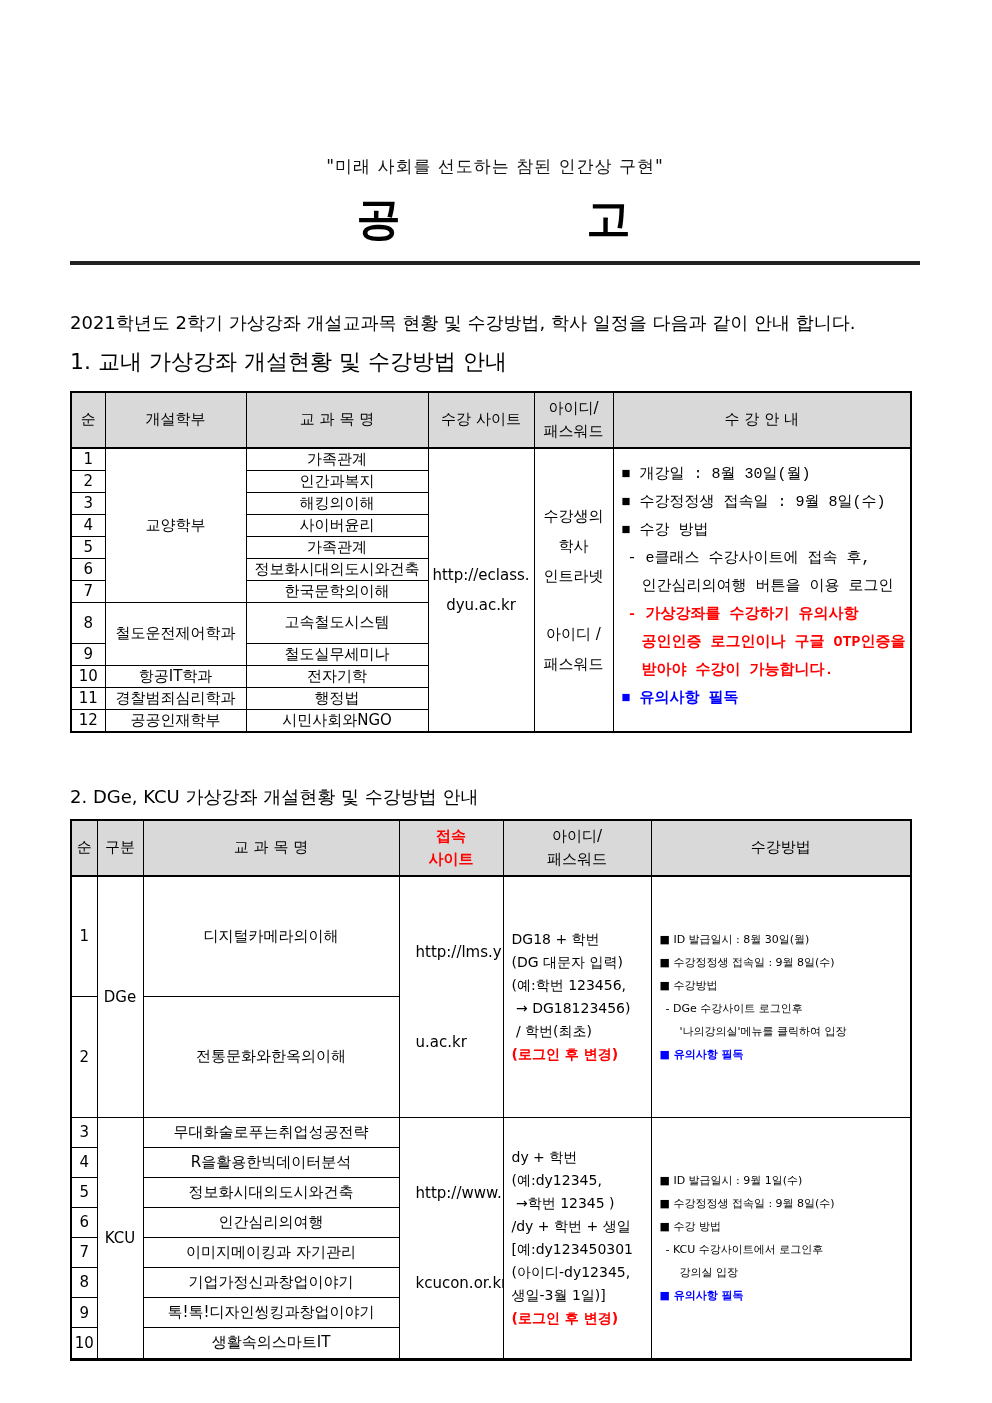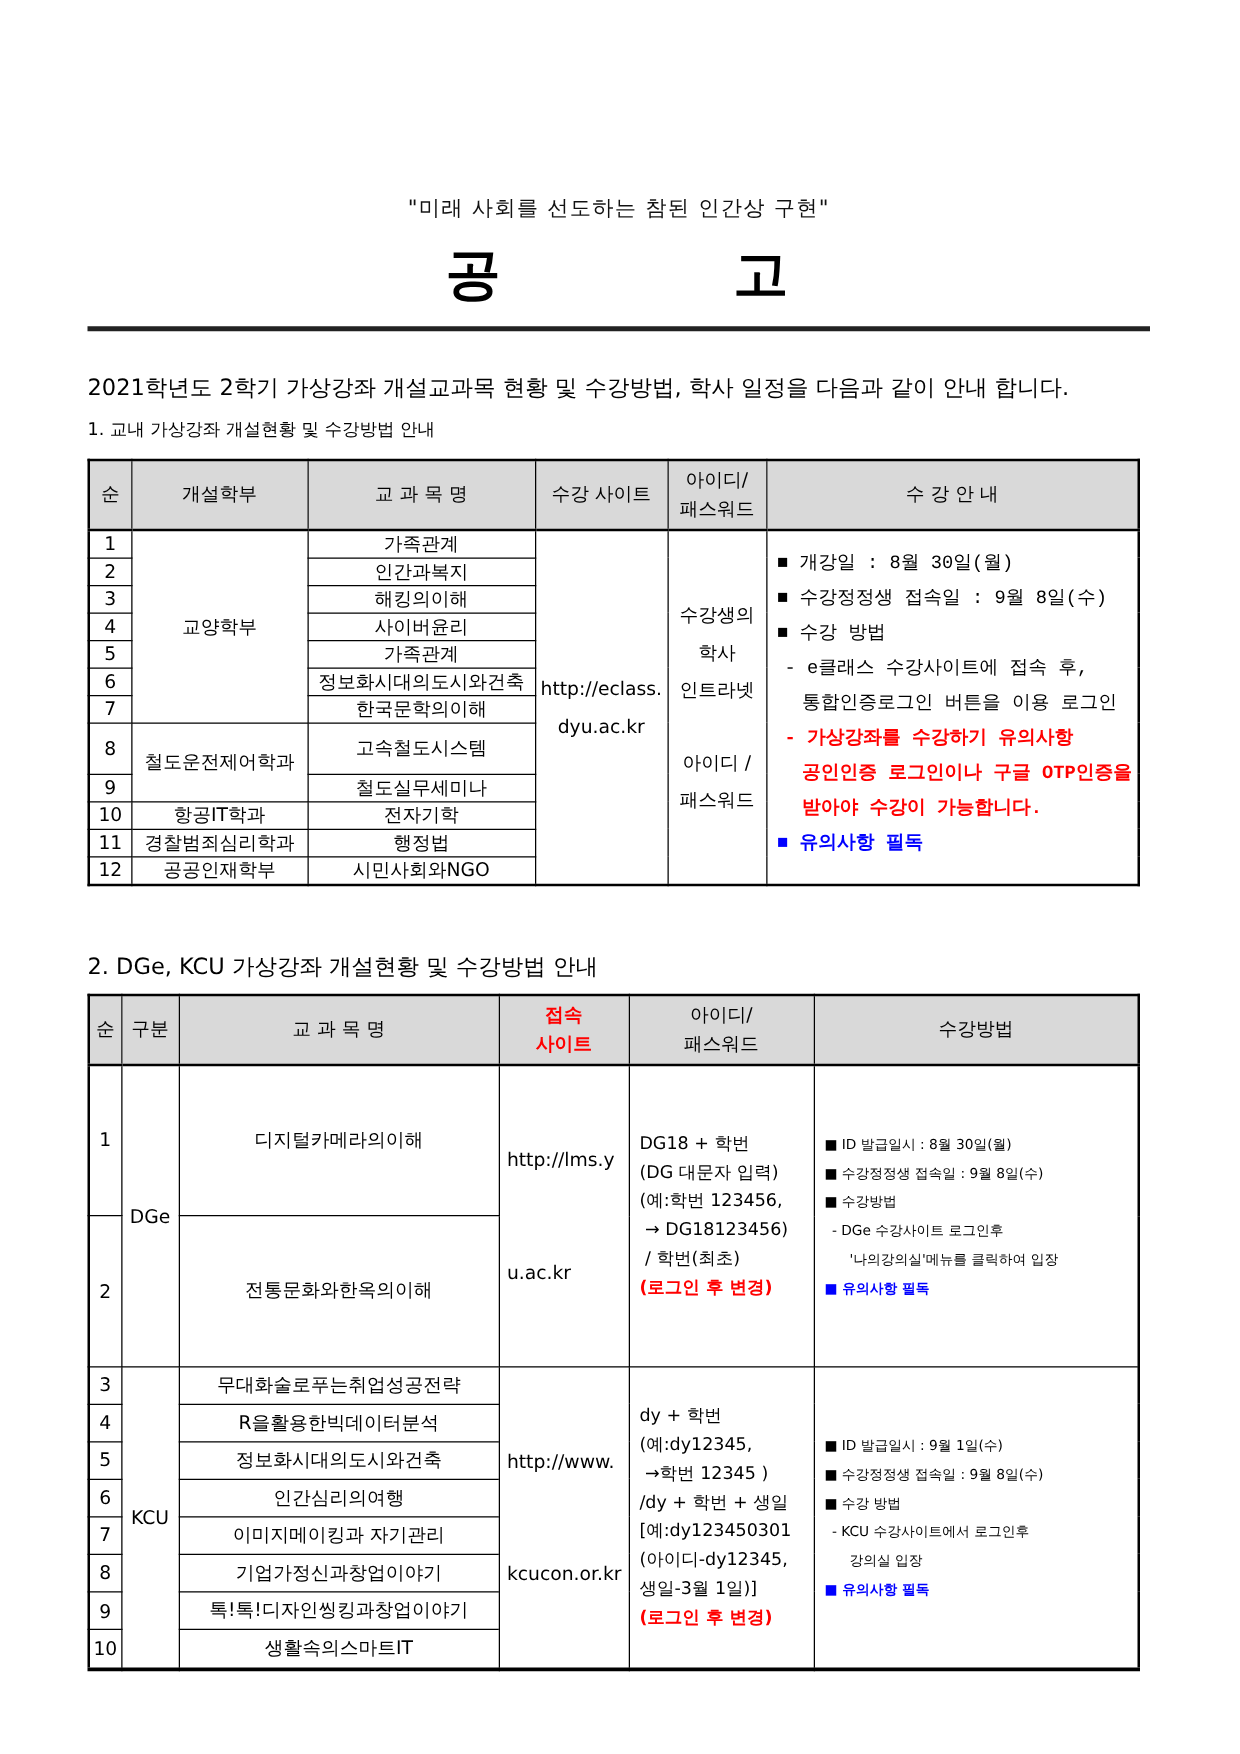--- a/index.html
+++ b/index.html
@@ -9,22 +9,22 @@
     -webkit-font-smoothing:none;
   }
   .page{padding:155px 72px 0 70px;}
   .quote{text-align:center;font-size:17px;letter-spacing:1px;color:#111;}
   .notice-title{
     text-align:center;font-size:44px;font-weight:bold;margin-top:12px;
     white-space:pre;letter-spacing:3px;
   }
   .subject{font-size:19px;font-weight:bold;margin-top:58px;letter-spacing:0.5px;}
   .subject-rule{height:0;border-top:4px solid #222;margin-top:12px;}
-  .intro{font-size:18px;line-height:1.75;margin-top:30px;text-align:justify;}
-  .sec-title{font-size:14px;margin-top:8px;margin-bottom:14px;}
+  .intro{font-size:18px;line-height:1.75;margin-top:42px;text-align:justify;}
+  .sec-title{font-size:22px;margin-top:8px;margin-bottom:14px;}
   .sec2-title{font-size:18px;margin-top:52px;margin-bottom:10px;}
 
   table{border-collapse:collapse;table-layout:fixed;width:840px;border:2px solid #000;}
   .t2{border-bottom:3px solid #000;}
   th,td{border:1px solid #000;font-size:15px;font-weight:normal;padding:0;overflow:hidden;}
   th{background:#d9d9d9;border-bottom:2px solid #000;height:54px;text-align:center;
      white-space:pre-line;line-height:1.5;}
   .t1 td.no{height:21px;text-align:center;}
   td.no,td.dept,td.course{text-align:center;vertical-align:middle;white-space:nowrap;}
   td.site1,td.idpw1{text-align:center;vertical-align:middle;line-height:2.0;}
@@ -33,21 +33,21 @@
   .gl2{line-height:23px;white-space:pre;}
   .ind1{padding-left:6px;}
   .ind2{padding-left:20px;}
   .red{color:#ff0000;font-weight:bold;}
   .blue{color:#0000ff;font-weight:bold;}
   .gap-above{margin-top:28px;}
 
   .t2 td{font-size:15px;}
   .t2 .r-tall td{height:70px;}
   .t2 .r-sm td{height:22px;}
-  td.site2{vertical-align:middle;padding-left:6px;line-height:2.0;white-space:pre;}
+  td.site2{vertical-align:middle;padding-left:16px;line-height:2.0;white-space:pre;}
   td.idpw2{vertical-align:middle;padding:4px 2px 4px 8px;font-size:14px;}
   td.guide2{vertical-align:middle;padding:4px 2px 4px 8px;font-size:11px;}
   .hdr-red{color:#ff0000;font-weight:bold;}
 </style>
 </head>
 <body>
 
 <div class="page">
 
   <div class="quote">"미래 사회를 선도하는 참된 인간상 구현"</div>
@@ -91,21 +91,21 @@
         <div>학사</div>
         <div>인트라넷</div>
         <div class="gap-above">아이디 /</div>
         <div>패스워드</div>
       </td>
       <td class="guide" rowspan="12">
         <div class="gl">■ 개강일 : 8월 30일(월)</div>
         <div class="gl">■ 수강정정생 접속일 : 9월 8일(수)</div>
         <div class="gl">■ 수강 방법</div>
         <div class="gl ind1">- e클래스 수강사이트에 접속 후,</div>
-        <div class="gl ind2">통합인증로그인 버튼을 이용 로그인</div>
+        <div class="gl ind2">인간심리의여행 버튼을 이용 로그인</div>
         <div class="gl ind1 red">- 가상강좌를 수강하기 유의사항</div>
         <div class="gl ind2 red">공인인증 로그인이나 구글 OTP인증을</div>
         <div class="gl ind2 red">받아야 수강이 가능합니다.</div>
         <div class="gl blue">■ 유의사항 필독</div>
       </td>
     </tr>
     <tr>
           <td class="no">2</td>
           <td class="course">인간과복지</td>
         </tr>

